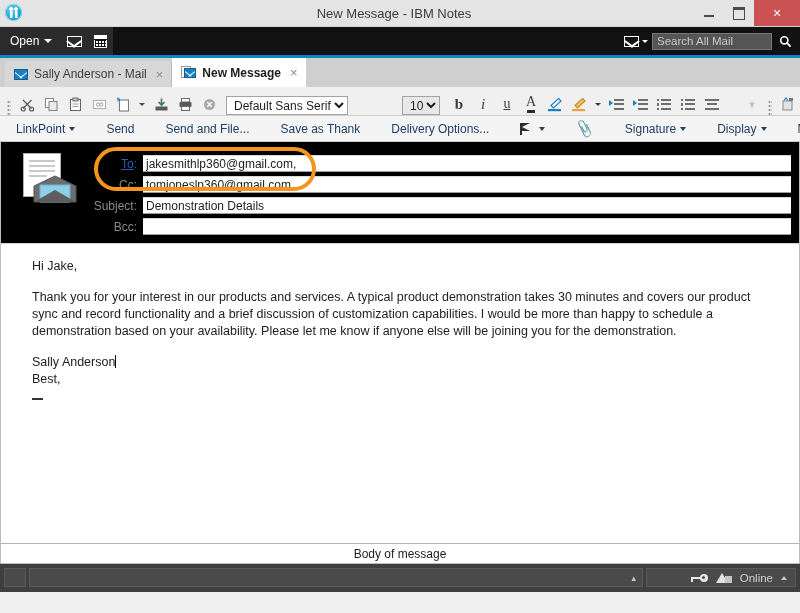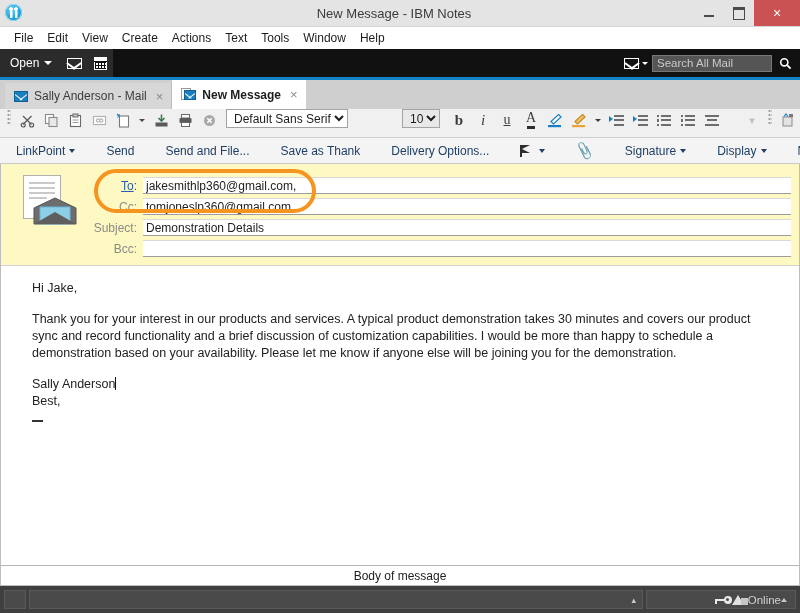--- a/index.html
+++ b/index.html
@@ -311,21 +311,21 @@
     padding-left: 3px;
     cursor: default;
   }
 
   
   .formatbar {
     height: 29px;
     background: #f0f0f0;
     border-bottom: 1px solid #cfcfcf;
     display: flex;
-    align-items: flex-start;
+    align-items: flex-end;
     padding: 0 4px;
     gap: 2px;
     box-sizing: border-box;
   }
   .grip {
     width: 4px;
     height: 15px;
     background-image: radial-gradient(circle, #9a9a9a 0 1px, transparent 1.2px);
     background-size: 3px 4px;
     margin: 0 3px;
@@ -463,21 +463,21 @@
   .compose-wrap {
     background: #ffffff;
     border-left: 1px solid #bdbdbd;
     border-right: 1px solid #bdbdbd;
     position: relative;
   }
   .header-area {
     position: relative;
     display: flex;
     padding: 9px 8px 6px 18px;
-    background: #fef9c3;
+    background: #000000;
   }
   .doc-env-icon {
     width: 62px;
     height: 58px;
     position: relative;
     flex: none;
     margin-top: 2px;
   }
   .doc-env-icon .page {
     position: absolute;
@@ -618,21 +618,21 @@
     display: flex;
     align-items: center;
     justify-content: flex-end;
     padding-right: 6px;
   }
   .status-pane.right {
     width: 150px;
     display: flex;
     align-items: center;
     justify-content: flex-end;
-    gap: 0;
+    gap: 8px;
     padding-right: 8px;
     color: #d0d0d0;
     font-size: 11.5px;
   }
   .caret-up-sm {
     width: 0; height: 0;
     border-left: 3px solid transparent;
     border-right: 3px solid transparent;
     border-bottom: 4px solid #c6c6c6;
   }
@@ -690,31 +690,20 @@
         </div>
       <div class="win-btn maximize">
           <div class="glyph"></div>
         </div>
       <div class="win-btn close">
           <span>×</span>
         </div>
     </div>
   </div>
 
-  <div class="menubar">
-    <div class="menu-item">File</div>
-    <div class="menu-item">Edit</div>
-    <div class="menu-item">View</div>
-    <div class="menu-item">Create</div>
-    <div class="menu-item">Actions</div>
-    <div class="menu-item">Text</div>
-    <div class="menu-item">Tools</div>
-    <div class="menu-item">Window</div>
-    <div class="menu-item">Help</div>
-  </div>
 
   <div class="blackbar">
     <div class="open-btn">
       <span>Open</span>
       <span class="caret-down"></span>
     </div>
     <div class="bb-icon">
       <span class="env-glyph"></span>
     </div>
     <div class="bb-icon">

